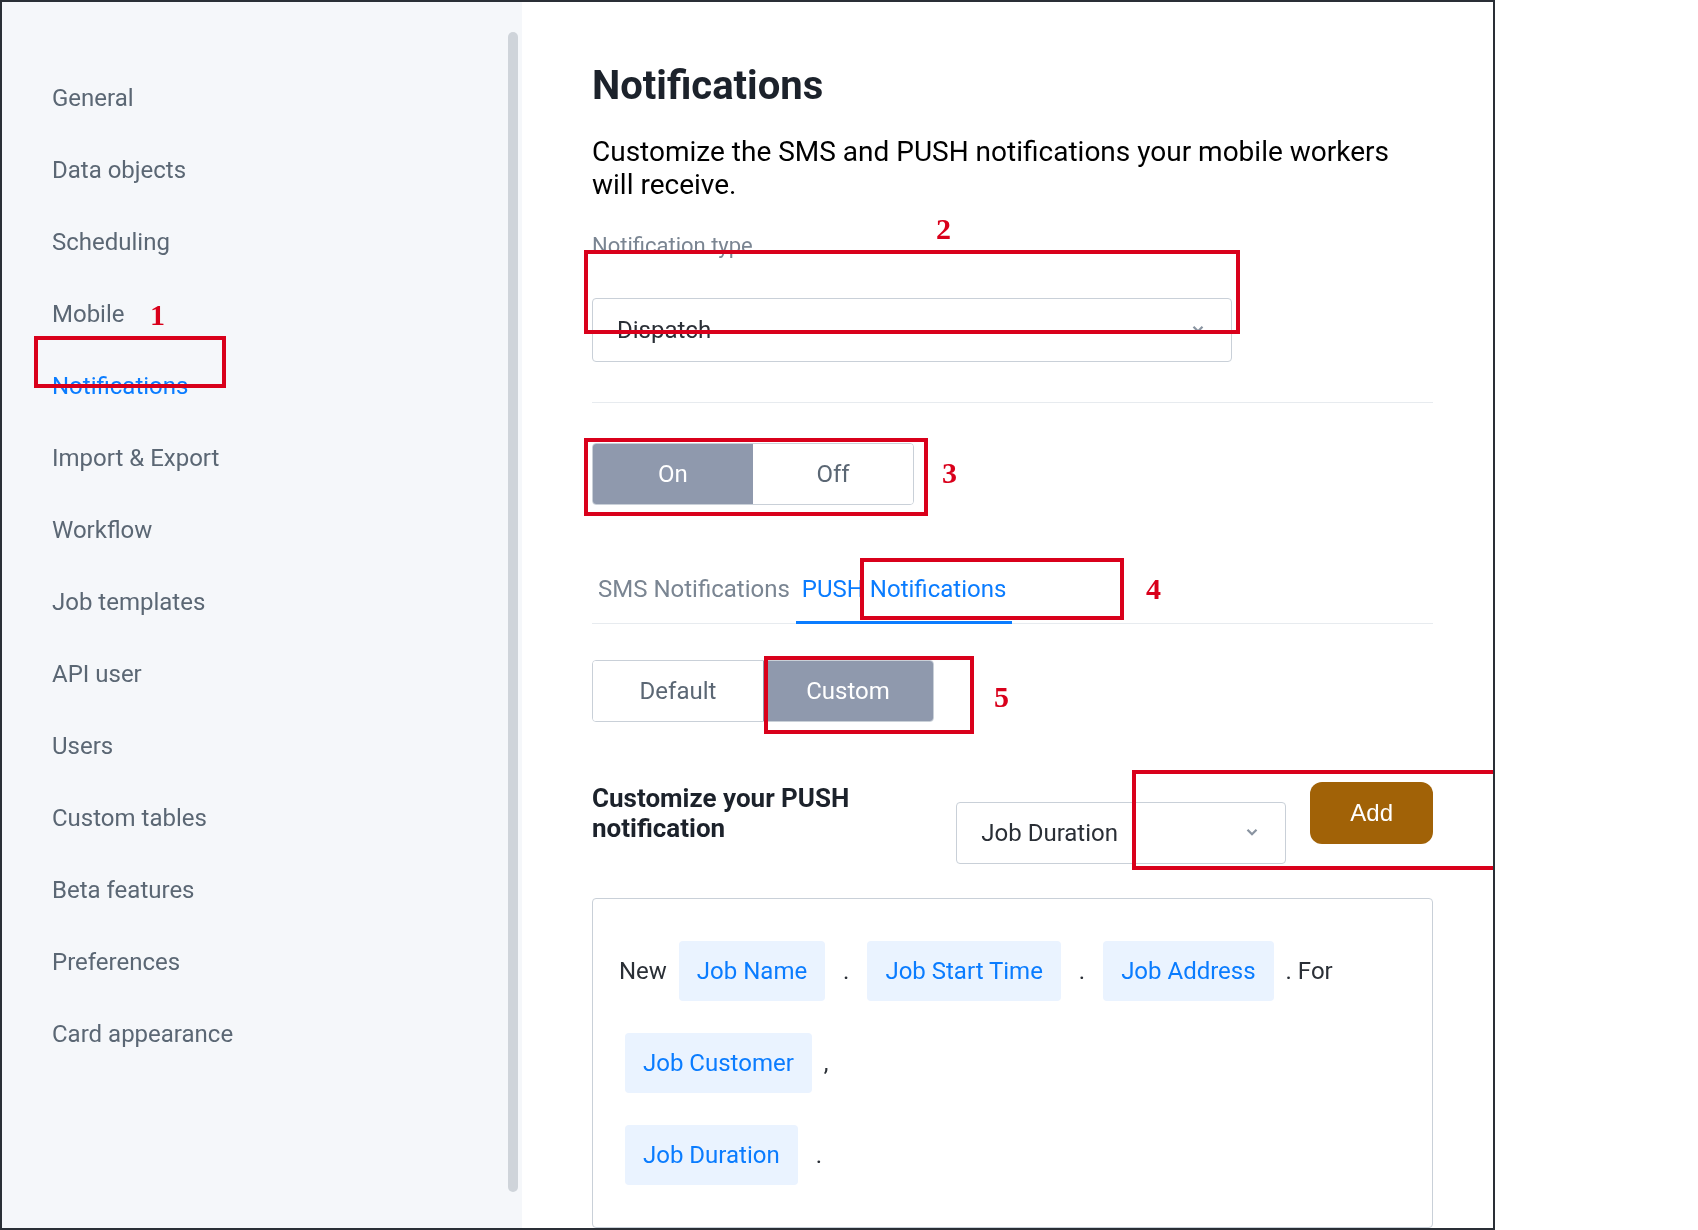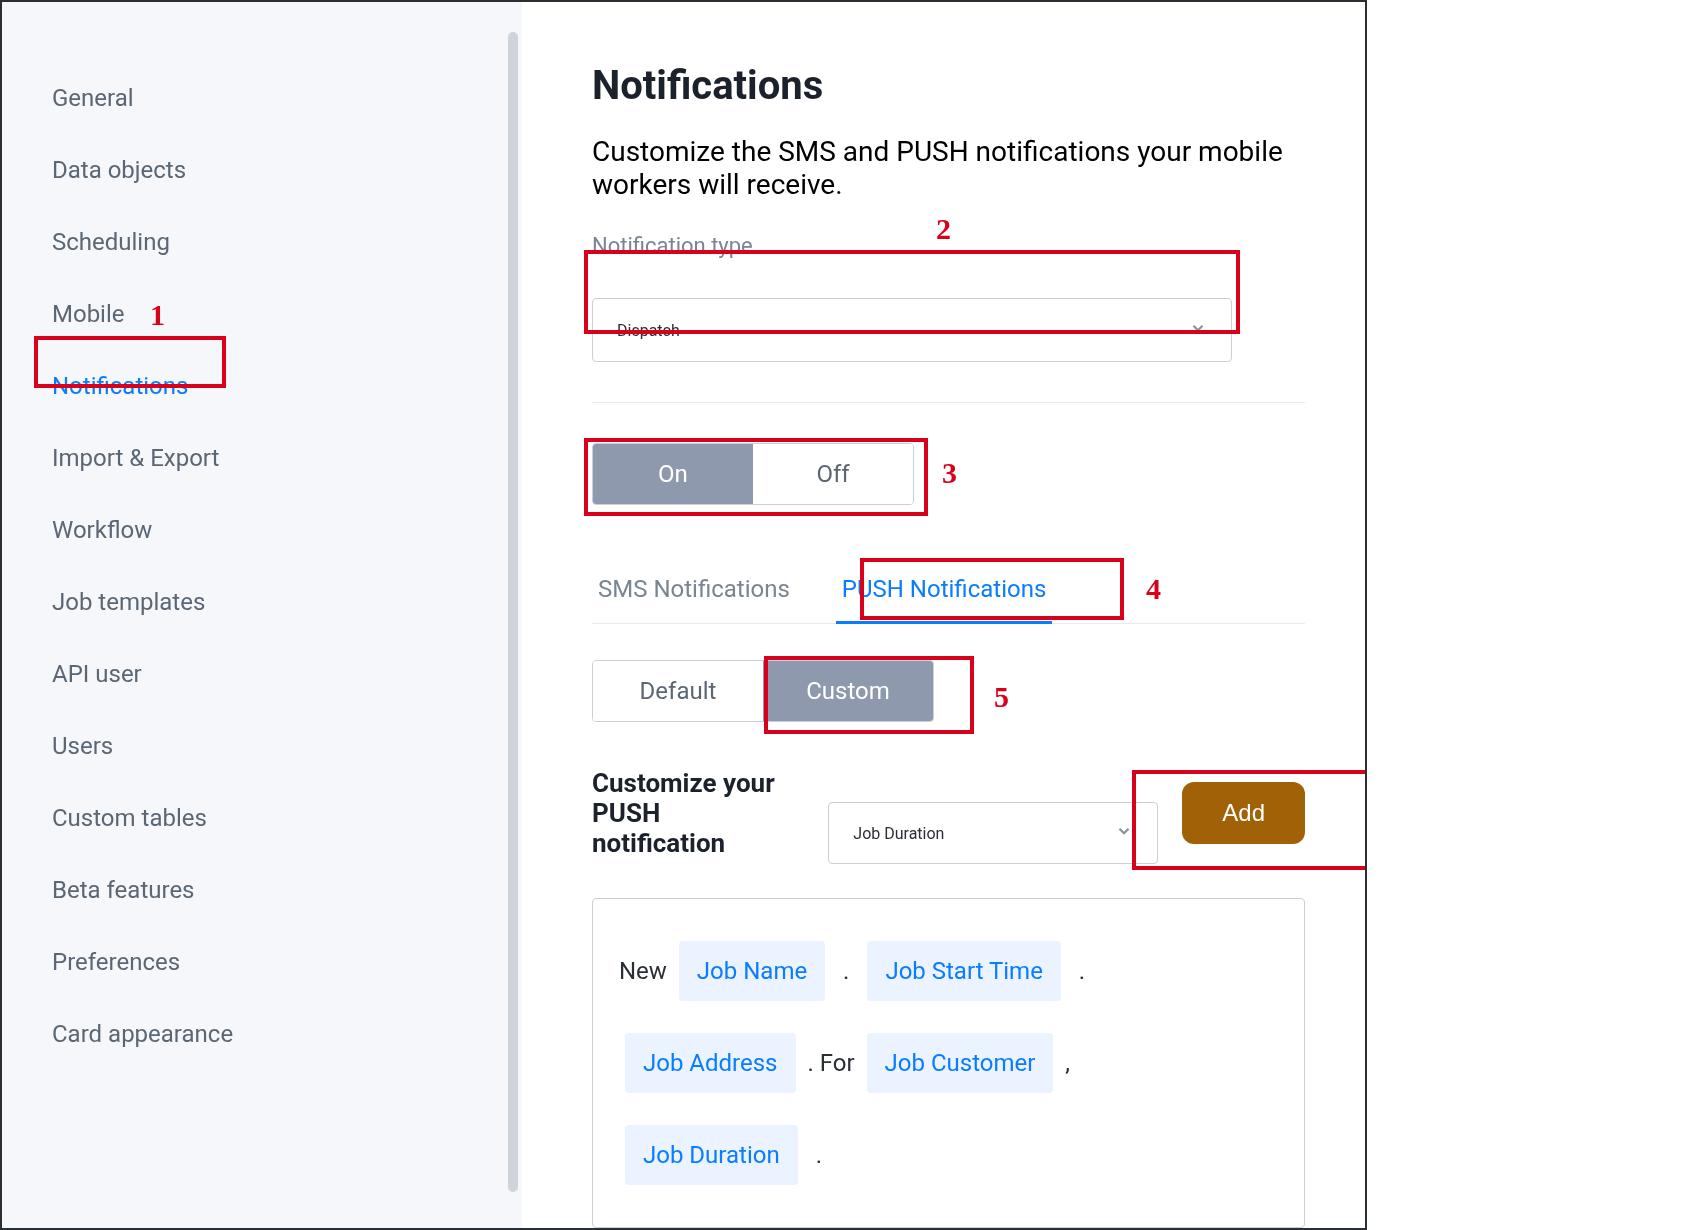--- a/index.html
+++ b/index.html
@@ -4,21 +4,21 @@
 <style>
   * { box-sizing: border-box; margin: 0; padding: 0; }
   html, body { height: 100%; }
   body {
     font-family: -apple-system, BlinkMacSystemFont, "Segoe UI", Roboto, "Helvetica Neue", Arial, sans-serif;
     background: #fff;
     color: #2a2f36;
   }
 
   .frame {
-    width: 1367px;
+    width: 1495px;
     height: 1230px;
     border: 2px solid #2a2f36;
     position: relative;
     overflow: hidden;
     background: #fff;
   }
 
   
   .sidebar {
     position: absolute;
@@ -69,21 +69,21 @@
   }
 
   .select {
     display: flex;
     justify-content: space-between;
     align-items: center;
     border: 1px solid #c9d0d8;
     border-radius: 4px;
     padding: 0 24px;
     height: 64px;
-    font-size: 16px;
+    font-size: 24px;
     color: #2a2f36;
     background: #fff;
     cursor: pointer;
     margin-top: 40px;
   }
   .select .chev { color: #8a94a1; }
 
   hr.sep {
     border: none;
     border-top: 1px solid #e7ebef;
@@ -110,21 +110,20 @@
     color: #5b6774;
   }
   .seg-btn.sel {
     background: #8f99ad;
     color: #fff;
   }
 
   
   .tabs {
     display: flex;
-    gap: 40px;
     border-bottom: 1px solid #e7ebef;
     margin-top: 54px;
   }
   .tab {
     font-size: 24px;
     padding: 16px 6px 20px 6px;
     color: #7a8592;
     cursor: pointer;
     position: relative;
   }

